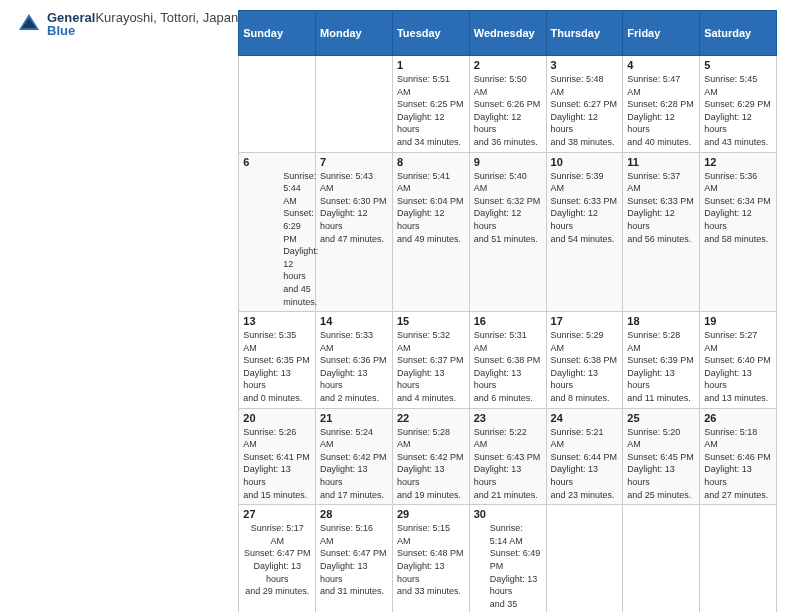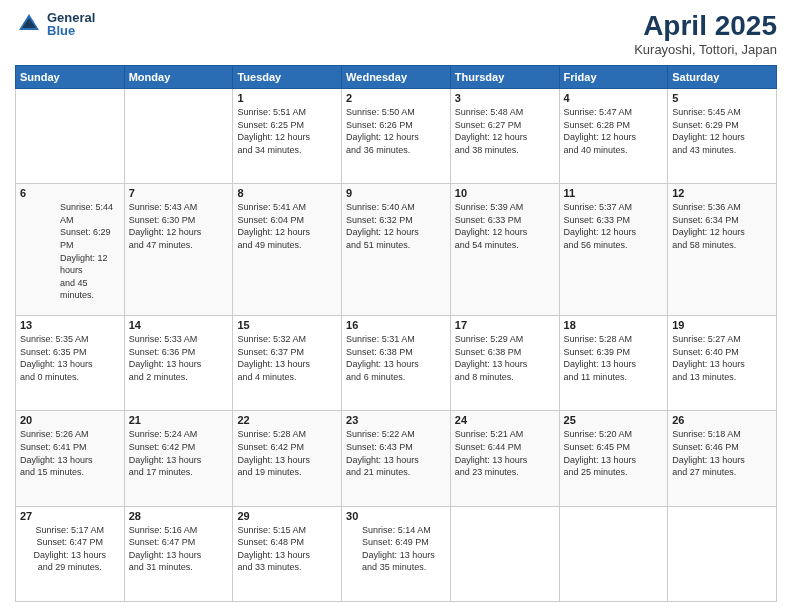--- a/index.html
+++ b/index.html
@@ -8,21 +8,21 @@
       height: 612px;
       font-family: Arial, sans-serif;
       background: #fff;
       overflow: hidden;
     }
     .page {
       width: 792px;
       height: 612px;
       padding: 10px 15px;
       display: flex;
-      flex-direction: column;
+      flex-direction: row;
     }
     .header {
       display: flex;
       justify-content: space-between;
       align-items: flex-start;
       margin-bottom: 8px;
     }
     .logo {
       display: flex;
       align-items: center;
@@ -64,21 +64,21 @@
       border: 1px solid #ccc;
       border-collapse: collapse;
       width: 100%;
       table-layout: fixed;
     }
     .calendar th {
       background: #2a6db5;
       color: #fff;
       font-size: 11px;
       font-weight: bold;
-      padding: 5px 4px;
+      padding: 16px 4px;
       text-align: left;
       border: 1px solid #1a5a9a;
     }
     .calendar td {
       border: 1px solid #ccc;
       vertical-align: top;
       padding: 3px 4px;
       font-size: 9.5px;
       color: #333;
       height: 88px;
@@ -118,21 +118,20 @@
       <svg class="logo-icon" viewBox="0 0 28 28">
         <polygon points="14,4 24,20 4,20" fill="#2a6db5"></polygon>
         <polygon points="14,8 21,18 7,18" fill="#1a3a5c"></polygon>
       </svg>
       <div class="logo-text">
         <span class="logo-general">General</span>
         <span class="logo-blue">Blue</span>
       </div>
     </div>
     <div class="title-block">
-      <div class="main-title">April 2025</div>
       <div class="subtitle">Kurayoshi, Tottori, Japan</div>
     </div>
   </div>
 
   <table class="calendar">
     <thead>
       <tr id="header-row">
           <th>Sunday</th>
           <th>Monday</th>
           <th>Tuesday</th>

